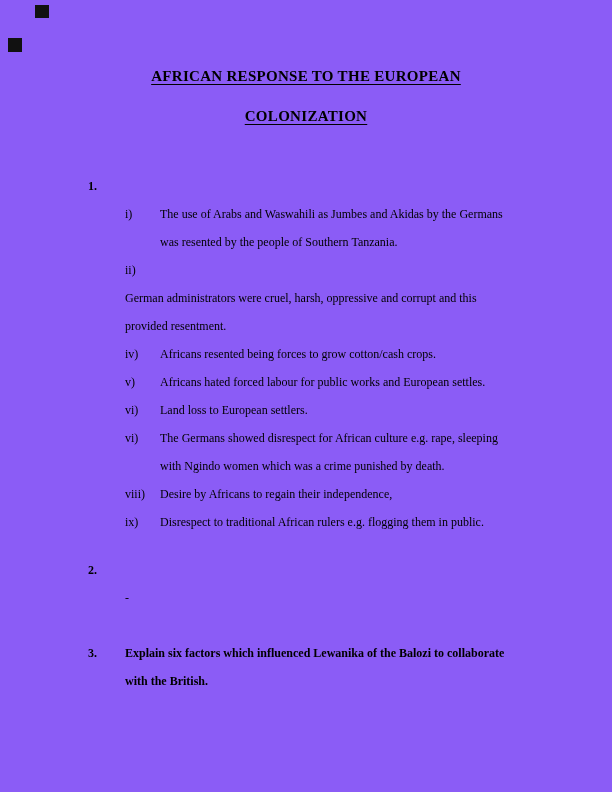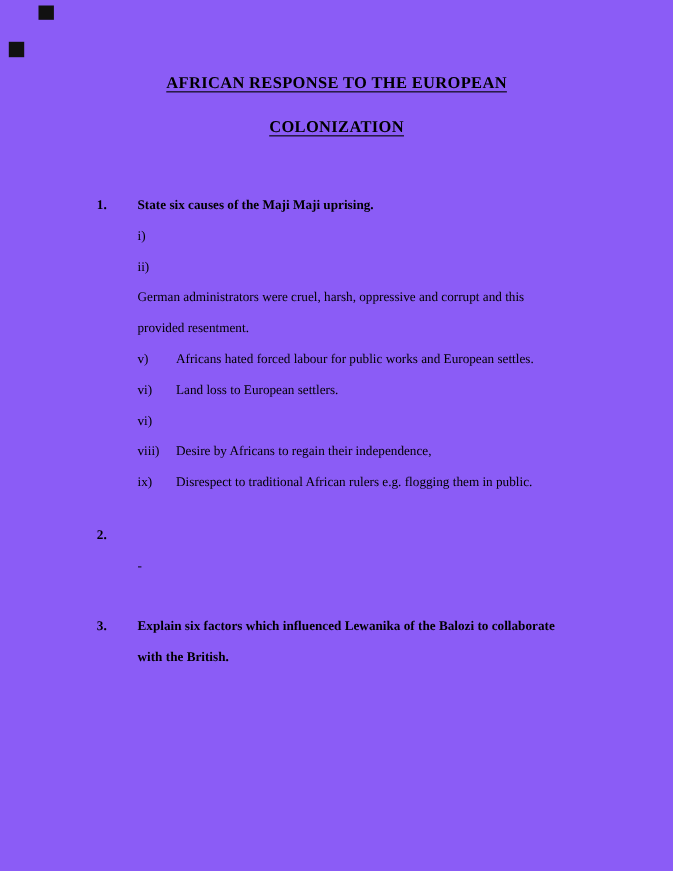--- a/index.html
+++ b/index.html
@@ -100,42 +100,49 @@
   </div>
   <div class="title-line title-line-2">
     <span>COLONIZATION</span>
   </div>
 
   <div class="content">
 
     <div class="q-block">
       <div class="q-row">
         <div class="q-num">1.</div>
-        <div class="q-text">State six causes of the Maji Maji uprising.</div>
       </div>
       <div class="item-row">
         <div class="item-label">i)</div>
+        <div class="item-text">The use of Arabs and Waswahili as Jumbes and Akidas by the Germans
+was resented by the people of Southern Tanzania.</div>
       </div>
       <div class="item-row">
         <div class="item-label">ii)</div>
       </div>
       <div class="item-row">
         <div class="item-text">German administrators were cruel, harsh, oppressive and corrupt and this
 provided resentment.</div>
+      </div>
+      <div class="item-row">
+        <div class="item-label">iv)</div>
+        <div class="item-text">Africans resented being forces to grow cotton/cash crops.</div>
       </div>
       <div class="item-row">
         <div class="item-label">v)</div>
         <div class="item-text">Africans hated forced labour for public works and European settles.</div>
       </div>
       <div class="item-row">
         <div class="item-label">vi)</div>
         <div class="item-text">Land loss to European settlers.</div>
       </div>
       <div class="item-row">
         <div class="item-label">vi)</div>
+        <div class="item-text">The Germans showed disrespect for African culture e.g. rape, sleeping
+with Ngindo women which was a crime punished by death.</div>
       </div>
       <div class="item-row">
         <div class="item-label">viii)</div>
         <div class="item-text">Desire by Africans to regain their independence,</div>
       </div>
       <div class="item-row">
         <div class="item-label">ix)</div>
         <div class="item-text">Disrespect to traditional African rulers e.g. flogging them in public.</div>
       </div>
     </div>

